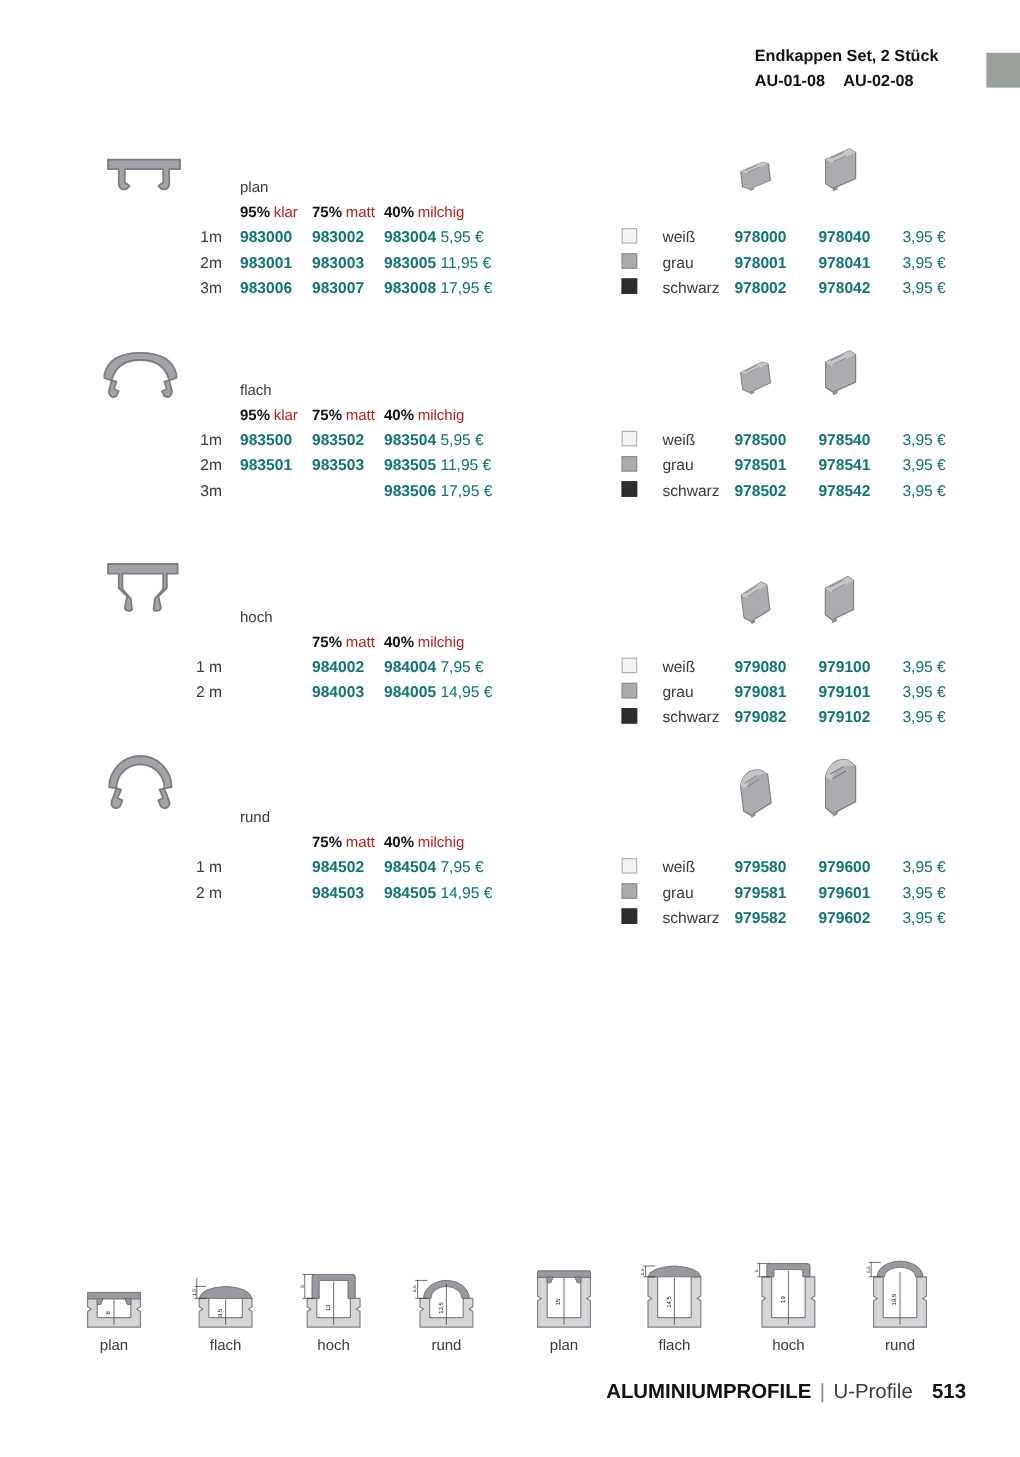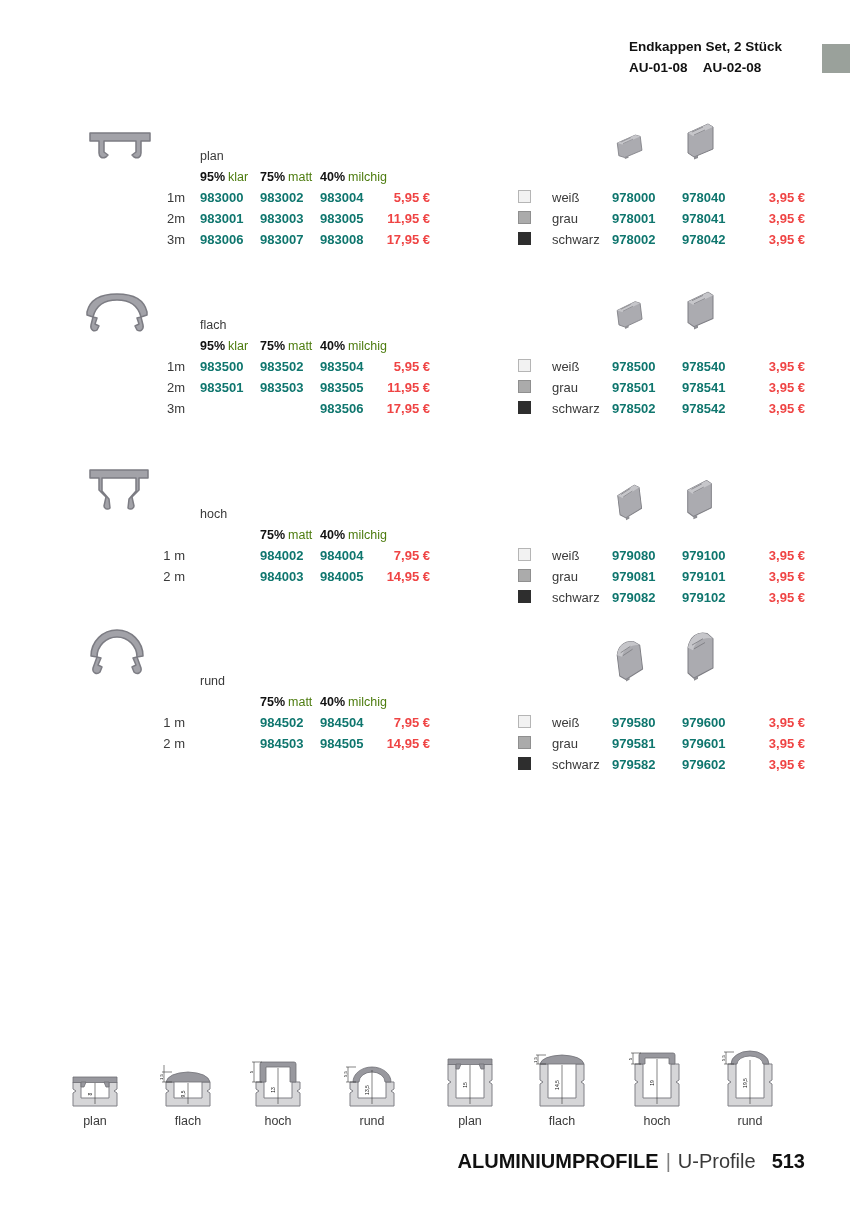--- a/index.html
+++ b/index.html
@@ -17,37 +17,37 @@
   .tilt{transform:rotate(-7deg);}
   
   .variant{position:absolute;left:200px;height:20px;line-height:20px;font-size:12.5px;color:#3a3a3a;}
   
   .cov-table{position:absolute;left:140px;width:290px;font-size:13px;}
   .crow{display:grid;grid-template-columns:45px 60px 60px 62px 1fr;height:21px;align-items:center;}
   .crow span{white-space:nowrap;}
   .size{text-align:right;color:#3a3a3a;}
   .pad{padding-left:15px;}
   .num{font-weight:bold;color:#0f766e;}
-  .price{text-align:right;font-weight:bold;color:#ef4444;}
+  .price{font-weight:normal;color:#0f766e;}
   .head{font-size:12.5px;}
   .pct{font-weight:bold;color:#111;}
-  .fin{color:#4d7c0f;margin-left:3px;}
+  .fin{color:#b91c1c;margin-left:3px;}
   
   .cap-table{position:absolute;left:518px;width:287px;font-size:13px;}
   .erow{display:grid;grid-template-columns:34px 60px 70px 70px 1fr;height:21px;align-items:center;}
   .swatch{width:13px;height:13px;display:inline-block;box-sizing:border-box;}
   .sw-w{background:#f2f2f2;border:1px solid #b5b5b5;}
   .sw-g{background:#ababab;border:1px solid #8f8f8f;}
   .sw-s{background:#2e2e2e;border:1px solid #2e2e2e;}
   .cname{color:#3a3a3a;}
   
   .diag{position:absolute;top:1050px;width:56px;height:58px;}
   .dlabel{position:absolute;top:1114px;width:60px;text-align:center;font-size:12.5px;color:#3a3a3a;}
   
-  #footer{position:absolute;top:1150px;right:45px;font-size:20px;white-space:nowrap;}
+  #footer{position:absolute;top:1150px;right:45px;font-size:17px;white-space:nowrap;}
   #footer .brand{font-weight:bold;color:#111;}
   #footer .sep{color:#808080;margin:0 7px;font-weight:normal;}
   #footer .sec{color:#3a3a3a;}
   #footer .pg{font-weight:bold;color:#111;margin-left:16px;}
   
   .prof{fill:#a2a2a8;stroke:#7c7c83;stroke-width:1.5;stroke-linejoin:round;}
   .capbody{fill:#ababb0;stroke:#7e7e84;stroke-width:1;stroke-linejoin:round;}
   .captop{fill:#c6c6ca;stroke:none;}
   .capridge{stroke:#77777c;stroke-width:0.7;fill:none;}
   .capnotch{fill:#8d8d92;}

